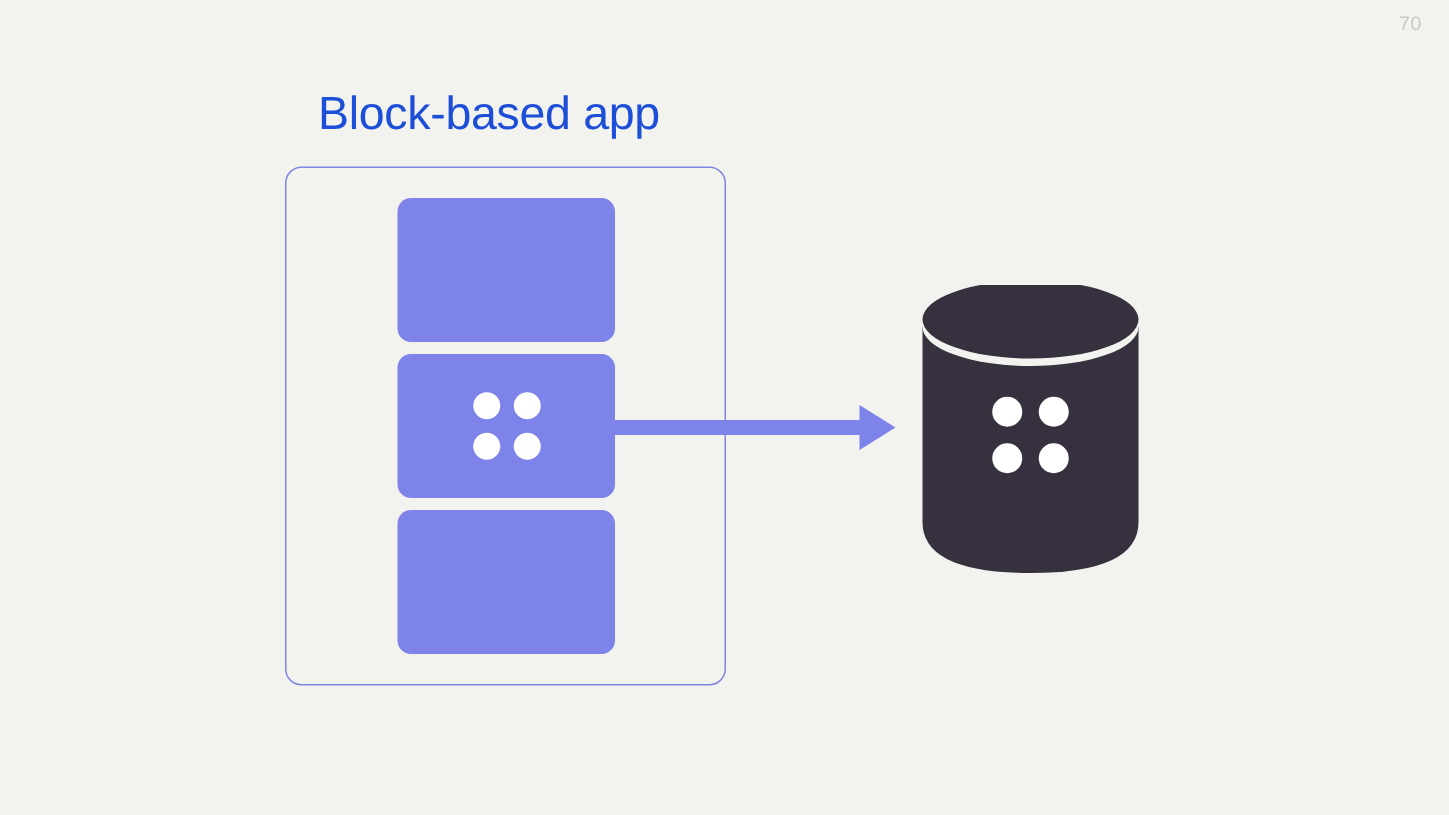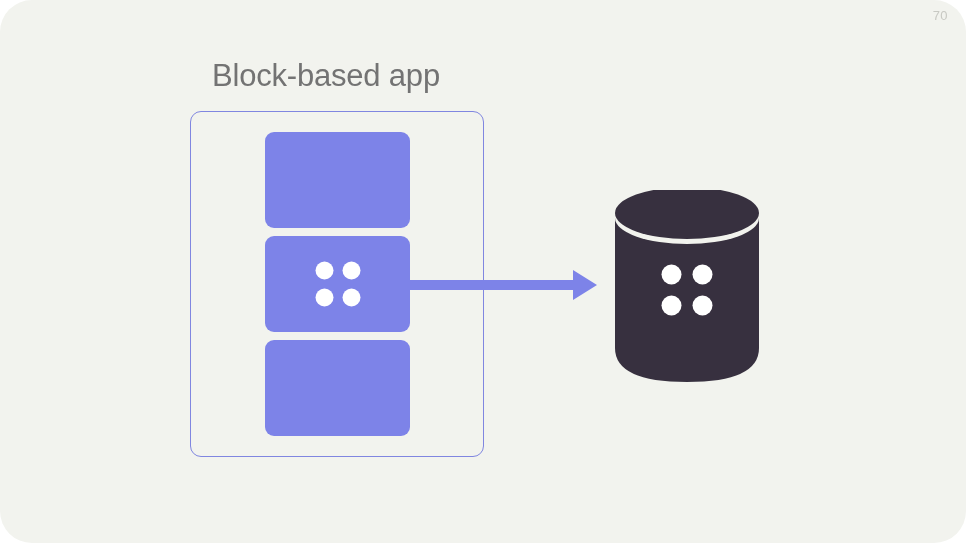--- a/index.html
+++ b/index.html
@@ -10,42 +10,41 @@
     width: 966px;
     height: 543px;
     overflow: hidden;
     font-family: "Liberation Sans", sans-serif;
   }
   #slide {
     position: relative;
     width: 966px;
     height: 543px;
     background: #f2f3ee;
-    border-radius: 32px;
   }
 
   
   .page-number {
     position: absolute;
     right: 18px;
     top: 8px;
     font-size: 13px;
     font-weight: 400;
     color: #c8c9c3;
     letter-spacing: 0.4px;
     user-select: none;
   }
 
   
   .heading {
     position: absolute;
     font-family: "Liberation Sans", sans-serif;
     font-size: 31px;
     font-weight: 500;
-    color: #737373;
+    color: #1d4ed8;
     letter-spacing: -0.2px;
     white-space: nowrap;
   }
   #app-title  { left: 212px; top: 58px; }
   #store-title{ left: 568px; top: 126px; }
 
   
   .app-container {
     position: absolute;
     left: 190px;

